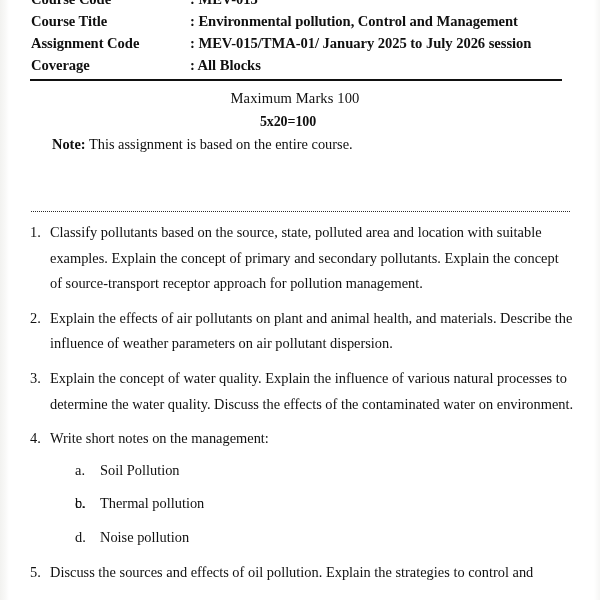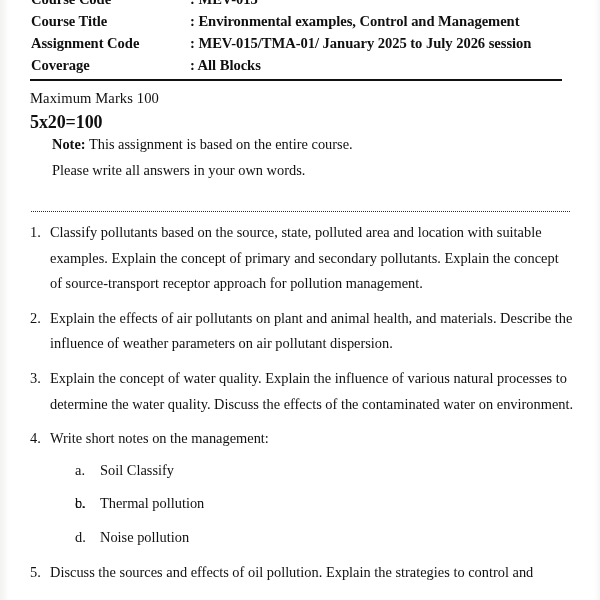--- a/index.html
+++ b/index.html
@@ -69,30 +69,30 @@
     height: 0;
     border-top: 2.2px solid #111111;
   }
 
   
   .marks-wrap {
     position: absolute;
     left: 30px;
     top: 87px;
     width: 530px;
-    text-align: left;
+    text-align: center;
   }
   .marks-total {
     font-size: 14.6px;
     font-weight: normal;
     line-height: 23px;
     letter-spacing: 0.1px;
   }
   .marks-breakdown {
-    font-size: 18px;
+    font-size: 14px;
     font-weight: bold;
     line-height: 24px;
     padding-right: 14px;
     letter-spacing: -0.1px;
   }
 
   
   .note-block {
     position: absolute;
     left: 32px;
@@ -176,21 +176,21 @@
 <div class="sheet">
 
   <table class="meta-table">
     <tbody>
       <tr>
         <td class="meta-label">Course Code</td>
         <td class="meta-value">: MEV-015</td>
       </tr>
       <tr>
         <td class="meta-label">Course Title</td>
-        <td class="meta-value">: Environmental examples, Control and Management</td>
+        <td class="meta-value">: Environmental pollution, Control and Management</td>
       </tr>
       <tr>
         <td class="meta-label">Assignment Code</td>
         <td class="meta-value">: MEV-015/TMA-01/ January 2025 to July 2026 session</td>
       </tr>
       <tr>
         <td class="meta-label">Coverage</td>
         <td class="meta-value">: All Blocks</td>
       </tr>
     </tbody>
@@ -198,21 +198,20 @@
 
   <div class="meta-rule"></div>
 
   <div class="marks-wrap">
     <div class="marks-total">Maximum Marks 100</div>
     <div class="marks-breakdown">5x20=100</div>
   </div>
 
   <div class="note-block">
     <div class="note-line"><span class="note-strong">Note:</span><span> This assignment is based on the entire course.</span></div>
-    <div class="note-line">Please write all answers in your own words.</div>
   </div>
 
   <div class="dot-rule"></div>
 
   <ol class="qlist">
 
     <li class="qitem">
       <span class="qnum">1.</span>
       <span class="qtext">Classify pollutants based on the source, state, polluted area and location with suitable examples. Explain the concept of primary and secondary pollutants. Explain the concept of source-transport receptor approach for pollution management.</span>
     </li>
@@ -226,21 +225,21 @@
       <span class="qnum">3.</span>
       <span class="qtext">Explain the concept of water quality. Explain the influence of various natural processes to determine the water quality. Discuss the effects of the contaminated water on environment.</span>
     </li>
 
     <li class="qitem">
       <span class="qnum">4.</span>
       <span class="qtext">Write short notes on the management:</span>
       <ol class="sublist">
         <li class="subitem">
           <span class="subnum">a.</span>
-          <span>Soil Classify</span>
+          <span>Soil Pollution</span>
         </li>
         <li class="subitem">
           <span class="subnum">b.</span>
         </li>
         <li class="subitem">
           <span class="subnum">c.</span>
           <span>Thermal pollution</span>
         </li>
         <li class="subitem">
           <span class="subnum">d.</span>

